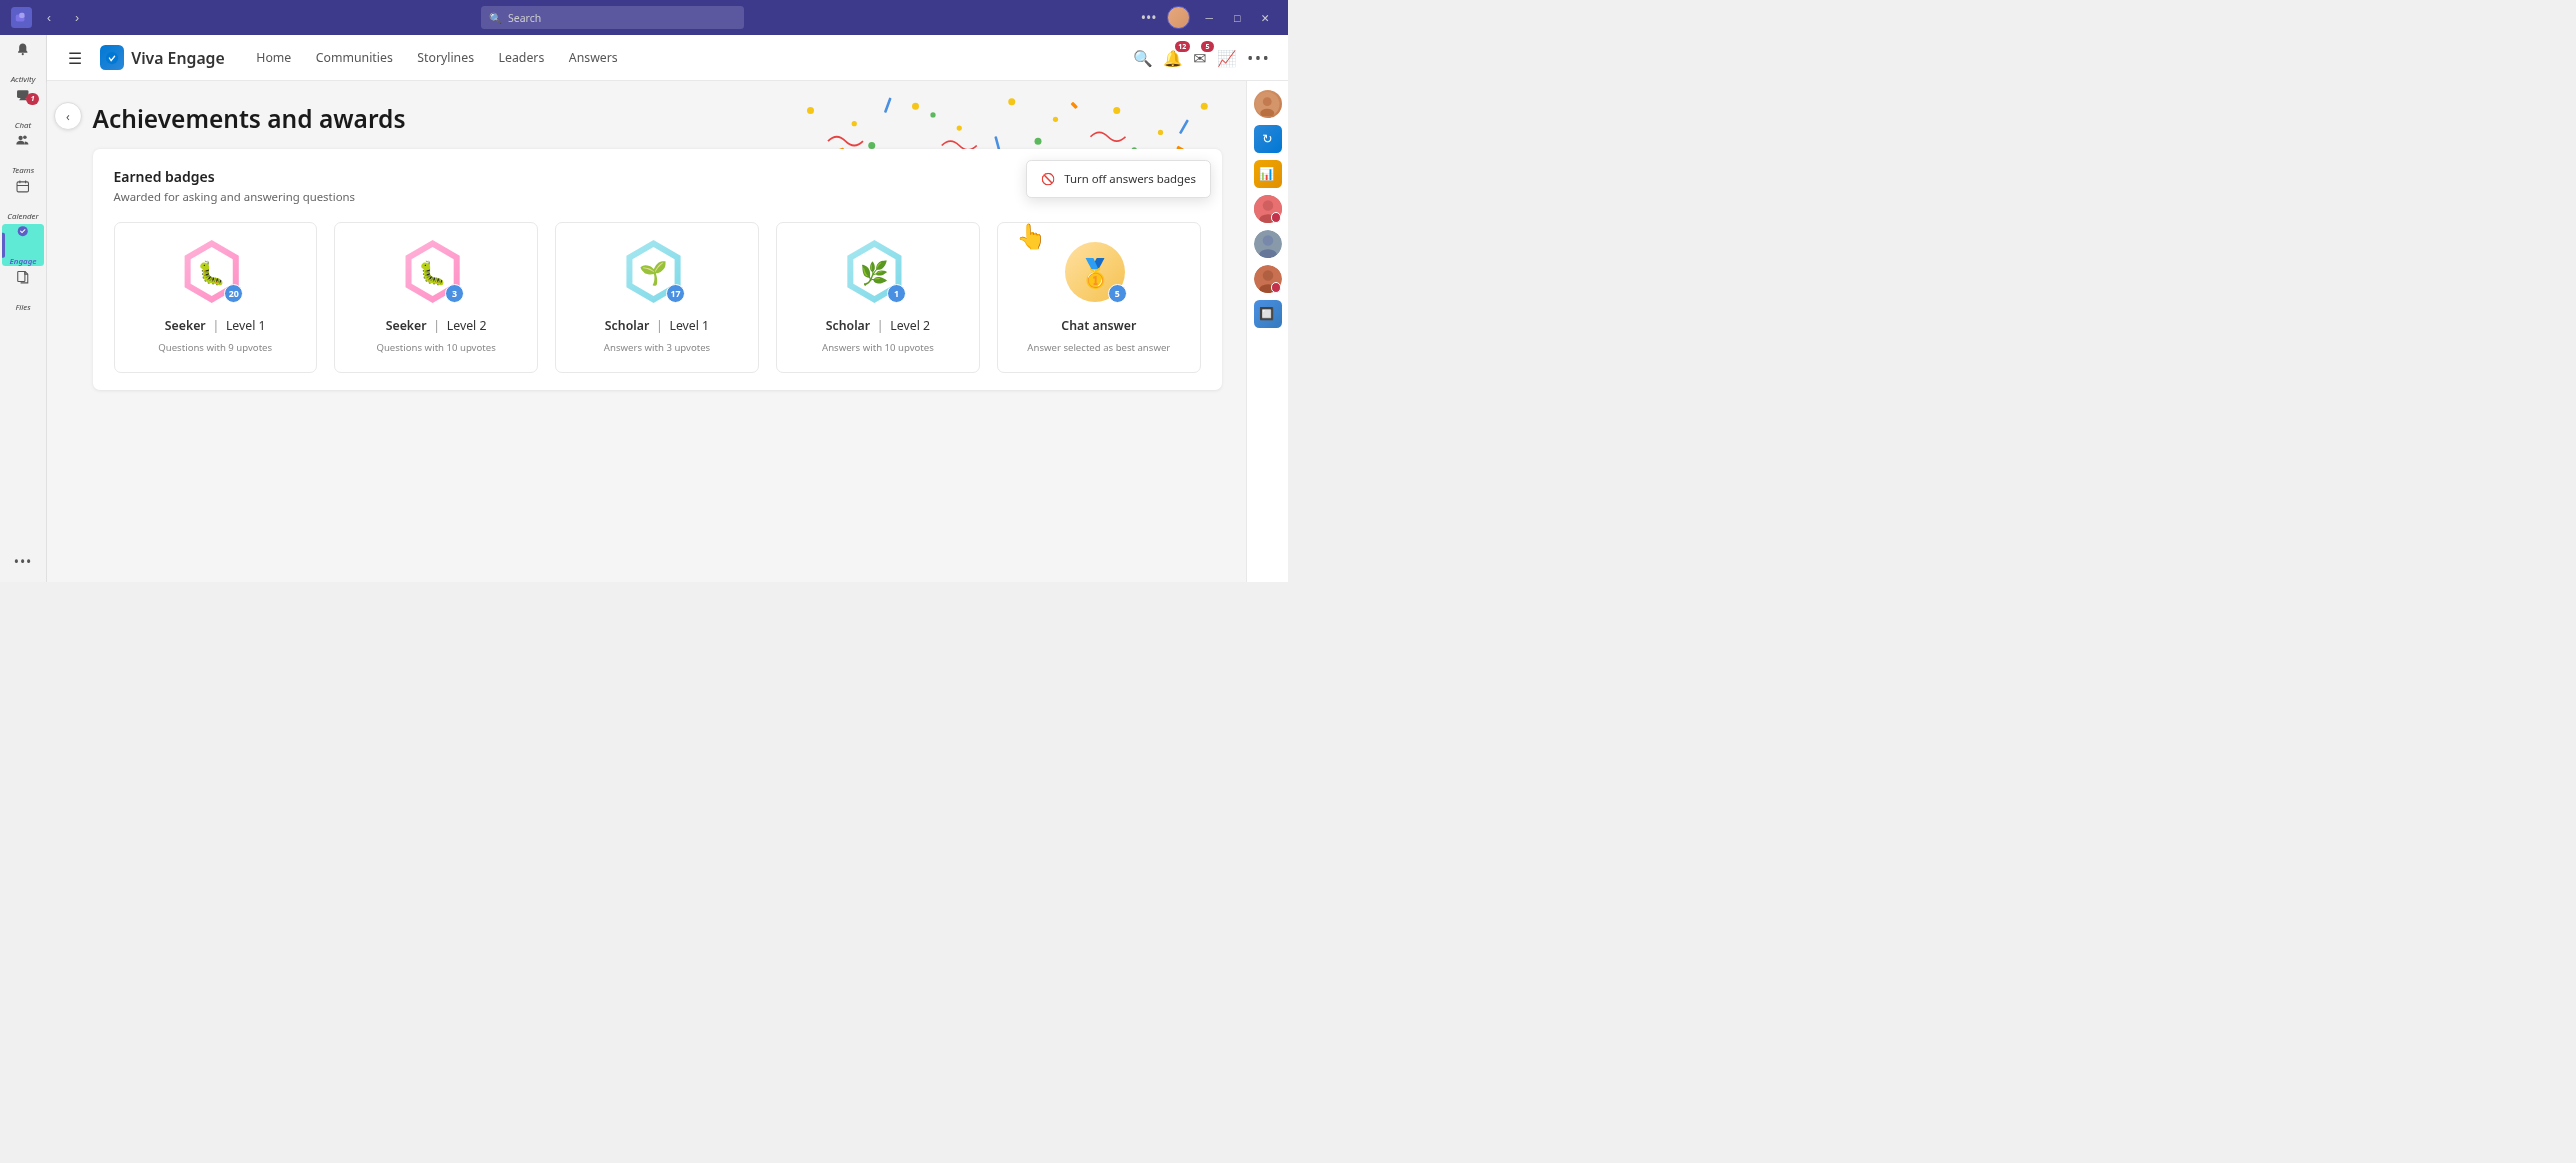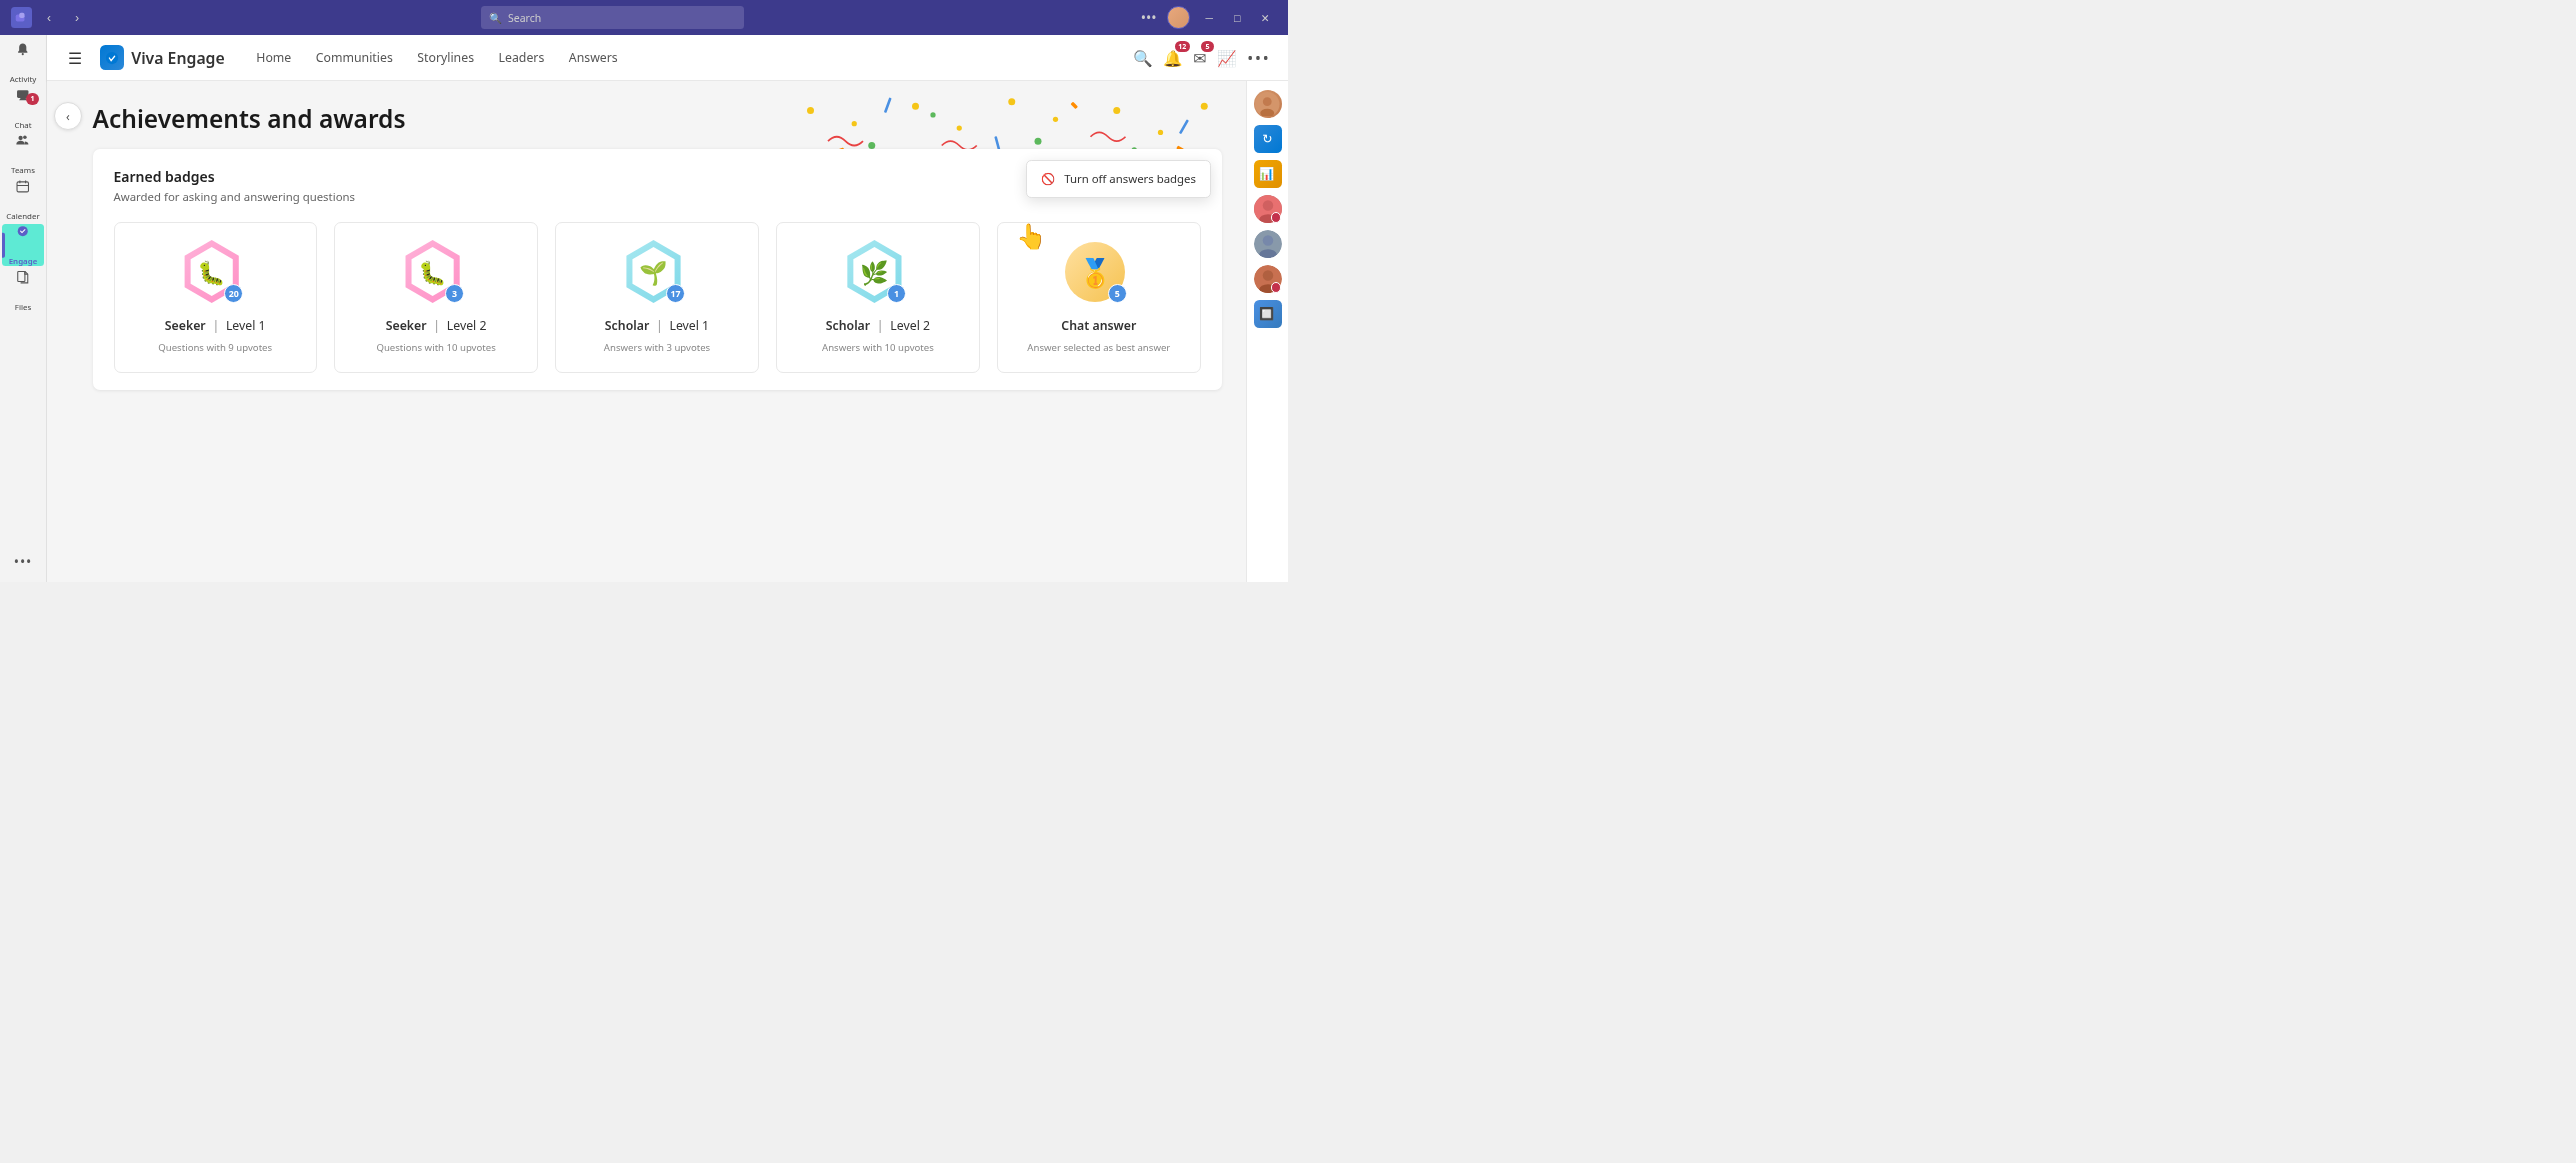--- a/index.html
+++ b/index.html
@@ -64,21 +64,21 @@
       display: flex;
       flex-direction: column;
       align-items: center;
       padding: 7px 0;
       gap: 3.5px;
       border-right: 0.9px solid #e0e0e0;
     }
     .sidebar-icon {
       width: 42px; height: 42px;
       display: flex; flex-direction: column; align-items: center; justify-content: center;
-      gap: 19px; cursor: pointer; border-radius: 3.5px; position: relative;
+      gap: 19px; cursor: pointer; border-radius: 3.5px; position: relative; font-style: italic;
     }
     .sidebar-icon.active {
       background: #5eead4;
     }
     .sidebar-icon.active::before {
       content: '';
       position: absolute;
       left: 0; top: 50%; transform: translateY(-50%);
       width: 2.6px; height: 24.5px;
       background: #5b5fc7;

